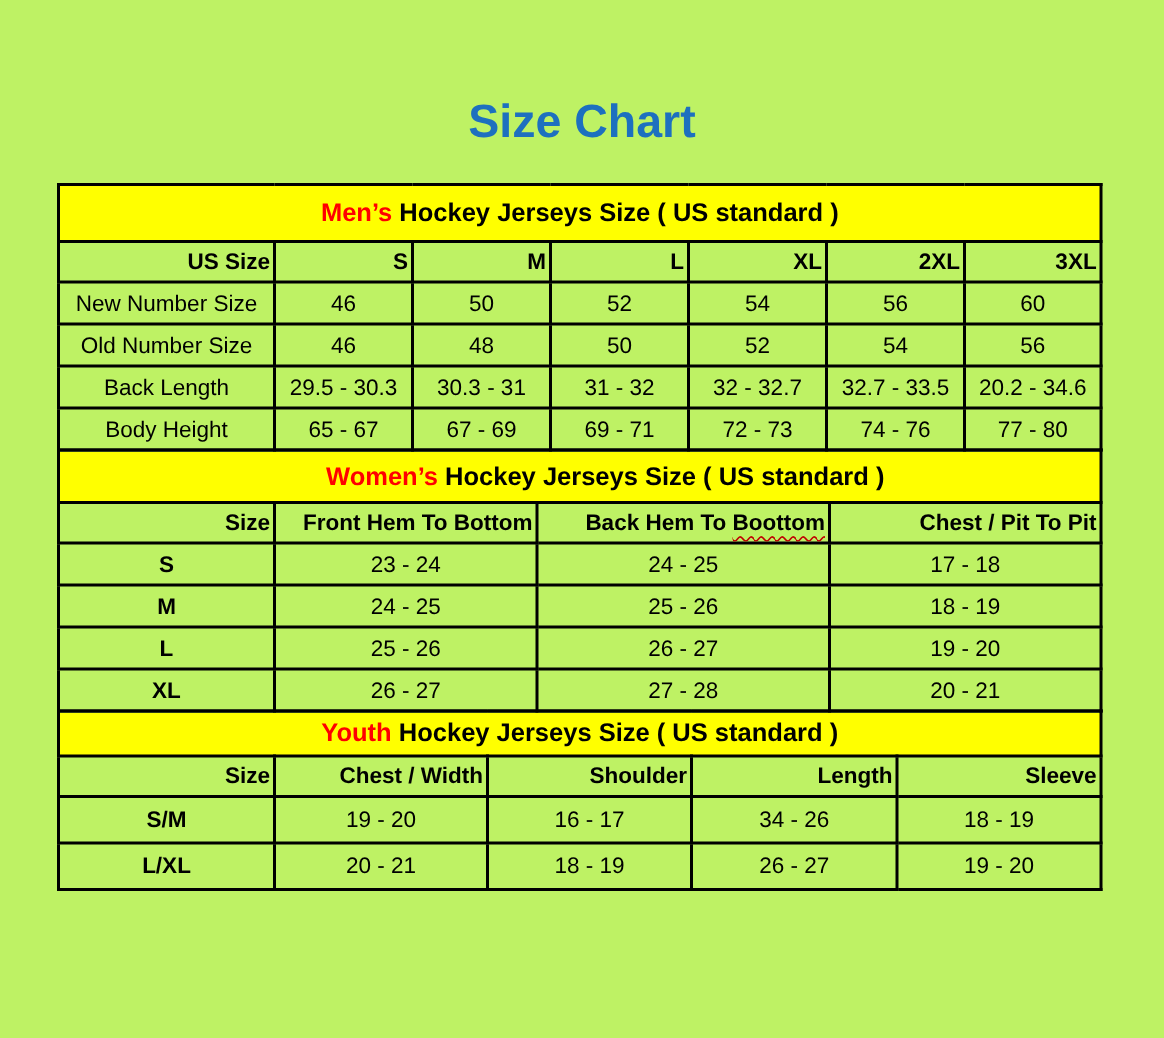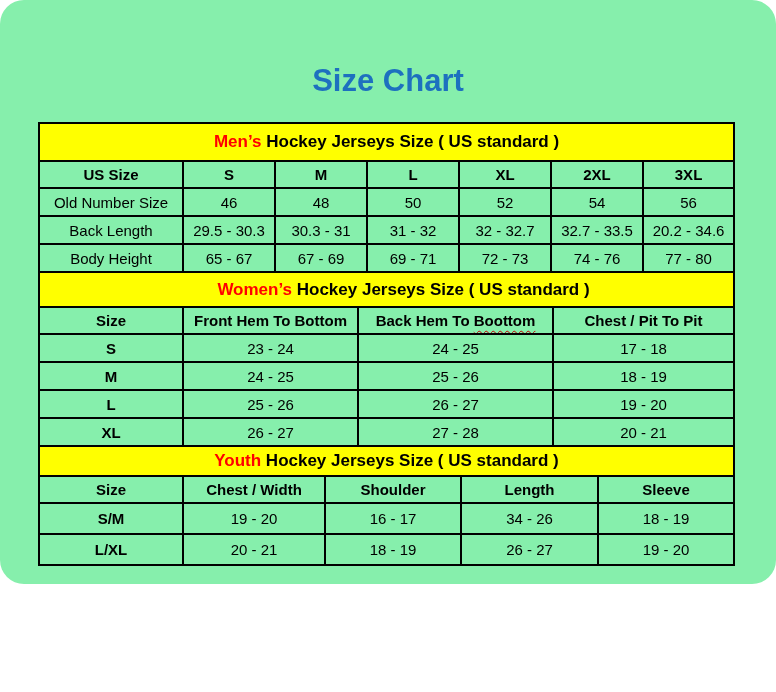--- a/index.html
+++ b/index.html
@@ -5,24 +5,23 @@
   * { box-sizing: border-box; }
   html, body { margin: 0; padding: 0; }
   body {
     width: 776px; height: 692px;
     background: #ffffff;
     font-family: "Liberation Sans", sans-serif;
     color: #000000;
   }
   .page {
     position: relative;
-    width: 776px; height: 584px;
-    background: #86efac;
+    width: 776px; height: 692px;
+    background: #bef264;
     overflow: hidden;
-    border-radius: 24px;
   }
   .title {
     position: absolute;
     top: 63px; left: 0;
     width: 776px;
     margin: 0;
     text-align: center;
     font-size: 31px;
     font-weight: bold;
     color: #1d70bf;
@@ -49,21 +48,21 @@
   }
   .banner-row th {
     background: #ffff00;
     font-size: 17px;
     font-weight: bold;
     height: 38px;
   }
   .women-tbl .banner-row th { height: 35px; padding-left: 36px; }
   .youth-tbl .banner-row th { height: 30px; }
   .banner-accent { color: #ff0000; margin-top: 12px; }
-  .head-row th { font-weight: bold; height: 27px; }
+  .head-row th { font-weight: bold; height: 27px; text-align: right; }
   .tbl tbody tr { height: 28px; }
   .youth-tbl tbody tr { height: 31px; }
   .tbl tbody td { font-weight: normal; }
   .women-tbl tbody td:first-child,
   .youth-tbl tbody td:first-child { font-weight: bold; }
   .squiggle {
     text-decoration-line: underline;
     text-decoration-style: wavy;
     text-decoration-color: #c00000;
     text-decoration-thickness: 1px;
@@ -98,20 +97,29 @@
           <th>S</th>
           <th>M</th>
           <th>L</th>
           <th>XL</th>
           <th>2XL</th>
           <th>3XL</th>
         </tr>
       </thead>
       <tbody>
           <tr>
+            <td>New Number Size</td>
+            <td>46</td>
+            <td>50</td>
+            <td>52</td>
+            <td>54</td>
+            <td>56</td>
+            <td>60</td>
+          </tr>
+          <tr>
             <td>Old Number Size</td>
             <td>46</td>
             <td>48</td>
             <td>50</td>
             <td>52</td>
             <td>54</td>
             <td>56</td>
           </tr>
           <tr>
             <td>Back Length</td>

